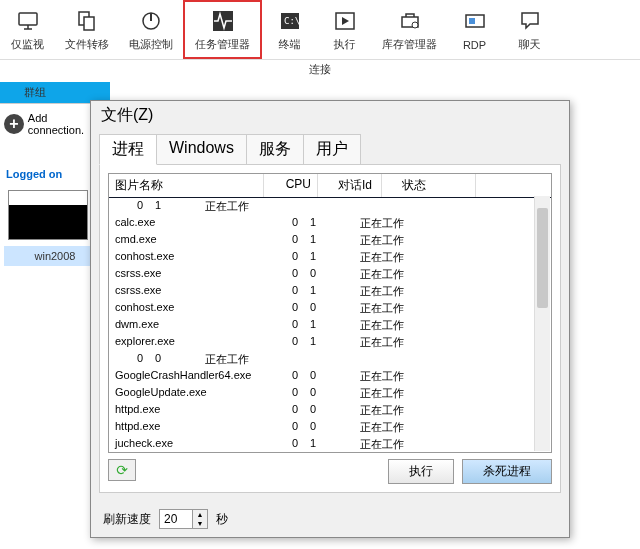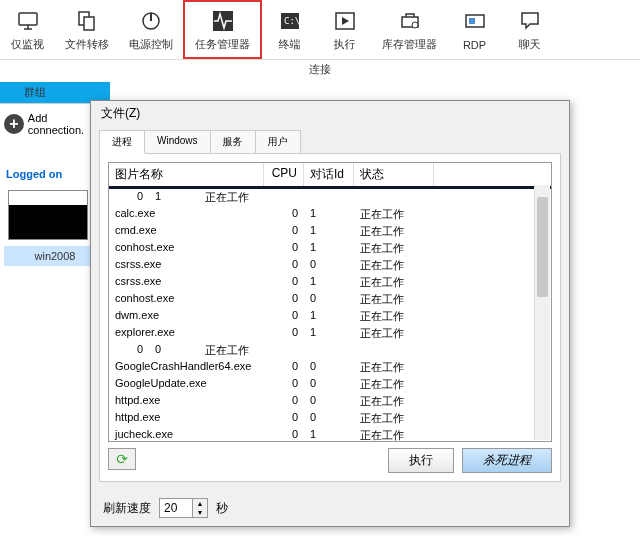--- a/index.html
+++ b/index.html
@@ -18,40 +18,40 @@
 .thumb { width: 80px; height: 50px; margin: 6px 8px; background: #000; border: 1px solid #888; position: relative; }
 .thumb::before { content: ""; position: absolute; top: 0; left: 0; right: 0; height: 14px; background: #fff; }
 .thumb::after { content: ""; position: absolute; top: 14px; left: 0; width: 40px; height: 20px; background: #000; }
 .thumb-sel { background: #cce5ff; padding: 4px 8px; text-align: center; font-size: 11px; color: #333; margin: 0 4px; }
 .dialog { position: absolute; left: 90px; top: 100px; width: 480px; background: #f0f0f0; border: 1px solid #888; box-shadow: 2px 2px 8px rgba(0,0,0,0.3); }
 .dlg-title { background: #fff; display: flex; align-items: center; padding: 4px 6px; border-bottom: 1px solid #ddd; }
 .dlg-title-icon { width: 16px; height: 16px; background: #333; margin-right: 6px; display: flex; align-items: center; justify-content: center; }
 .dlg-title-text { flex: 1; font-size: 12px; }
 .dlg-controls { display: flex; gap: 2px; }
 .dlg-btn { width: 30px; height: 20px; display: flex; align-items: center; justify-content: center; cursor: pointer; font-size: 12px; }
-.dlg-menu { padding: 4px 10px; font-size: 12px; background: #f0f0f0; }
+.dlg-menu { padding: 4px 10px; font-size: 16px; background: #f0f0f0; }
 .tabs { display: flex; padding: 4px 8px 0 8px; background: #f0f0f0; }
-.tab { padding: 4px 12px; font-size: 10px; border: 1px solid #ccc; background: #f8f8f8; cursor: pointer; margin-right: -1px; }
+.tab { padding: 4px 12px; font-size: 16px; border: 1px solid #ccc; background: #f8f8f8; cursor: pointer; margin-right: -1px; }
 .tab.active { background: #fff; border-bottom: 1px solid #fff; position: relative; z-index: 1; }
 .tab-content { background: #fff; margin: 0 8px 8px 8px; border: 1px solid #ccc; padding: 8px; margin-top: -1px; }
 .proc-list { border: 1px solid #999; height: 280px; overflow: hidden; background: #fff; }
-.proc-header { display: flex; border-bottom: 3px solid #0f172a; background: #fff; font-size: 12px; }
+.proc-header { display: flex; border-bottom: 1px solid #0f172a; background: #fff; font-size: 12px; gap: 14px; }
 .proc-header > div { padding: 3px 6px; border-right: 1px solid #ddd; }
 .col-name { width: 155px; }
 .col-cpu { width: 40px; text-align: right; }
 .col-dlg { width: 50px; }
 .col-status { width: 80px; }
 .proc-body { overflow-y: auto; height: 256px; }
 .proc-row { display: flex; font-size: 11px; }
 .proc-row > div { padding: 1px 6px; }
 .btn-row { display: flex; justify-content: space-between; padding: 6px 0 0 0; }
 .refresh-btn { width: 28px; height: 22px; border: 1px solid #999; background: #f0f0f0; display: flex; align-items: center; justify-content: center; cursor: pointer; color: #3a3; font-size: 14px; }
 .action-btns { display: flex; gap: 8px; }
 .btn { padding: 3px 20px; border: 1px solid #999; background: linear-gradient(#fff,#e8e8e8); cursor: pointer; font-size: 12px; }
-.btn.primary { background: linear-gradient(#d0e8ff,#a8d0f0); font-style: italic; }
+.btn.primary { background: linear-gradient(#d0e8ff,#a8d0f0); }
 .refresh-speed { display: flex; align-items: center; gap: 8px; padding: 8px 12px; font-size: 12px; background: #f0f0f0; }
 .spinner { display: flex; align-items: center; border: 1px solid #999; background: #fff; }
 .spinner input { width: 32px; border: none; padding: 2px 4px; font-size: 12px; text-align: left; outline: none; }
 .spinner-btns { display: flex; flex-direction: column; border-left: 1px solid #999; }
 .spinner-btns div { width: 14px; height: 9px; font-size: 7px; display: flex; align-items: center; justify-content: center; cursor: pointer; background: #f0f0f0; }
 .sb { position: absolute; right: 1px; top: 22px; width: 16px; bottom: 1px; background: #f0f0f0; border-left: 1px solid #ddd; }
 .sb-thumb { position: absolute; top: 12px; left: 2px; right: 2px; height: 100px; background: #c8c8c8; border-radius: 2px; }
 </style>
 </head>
 <body>

